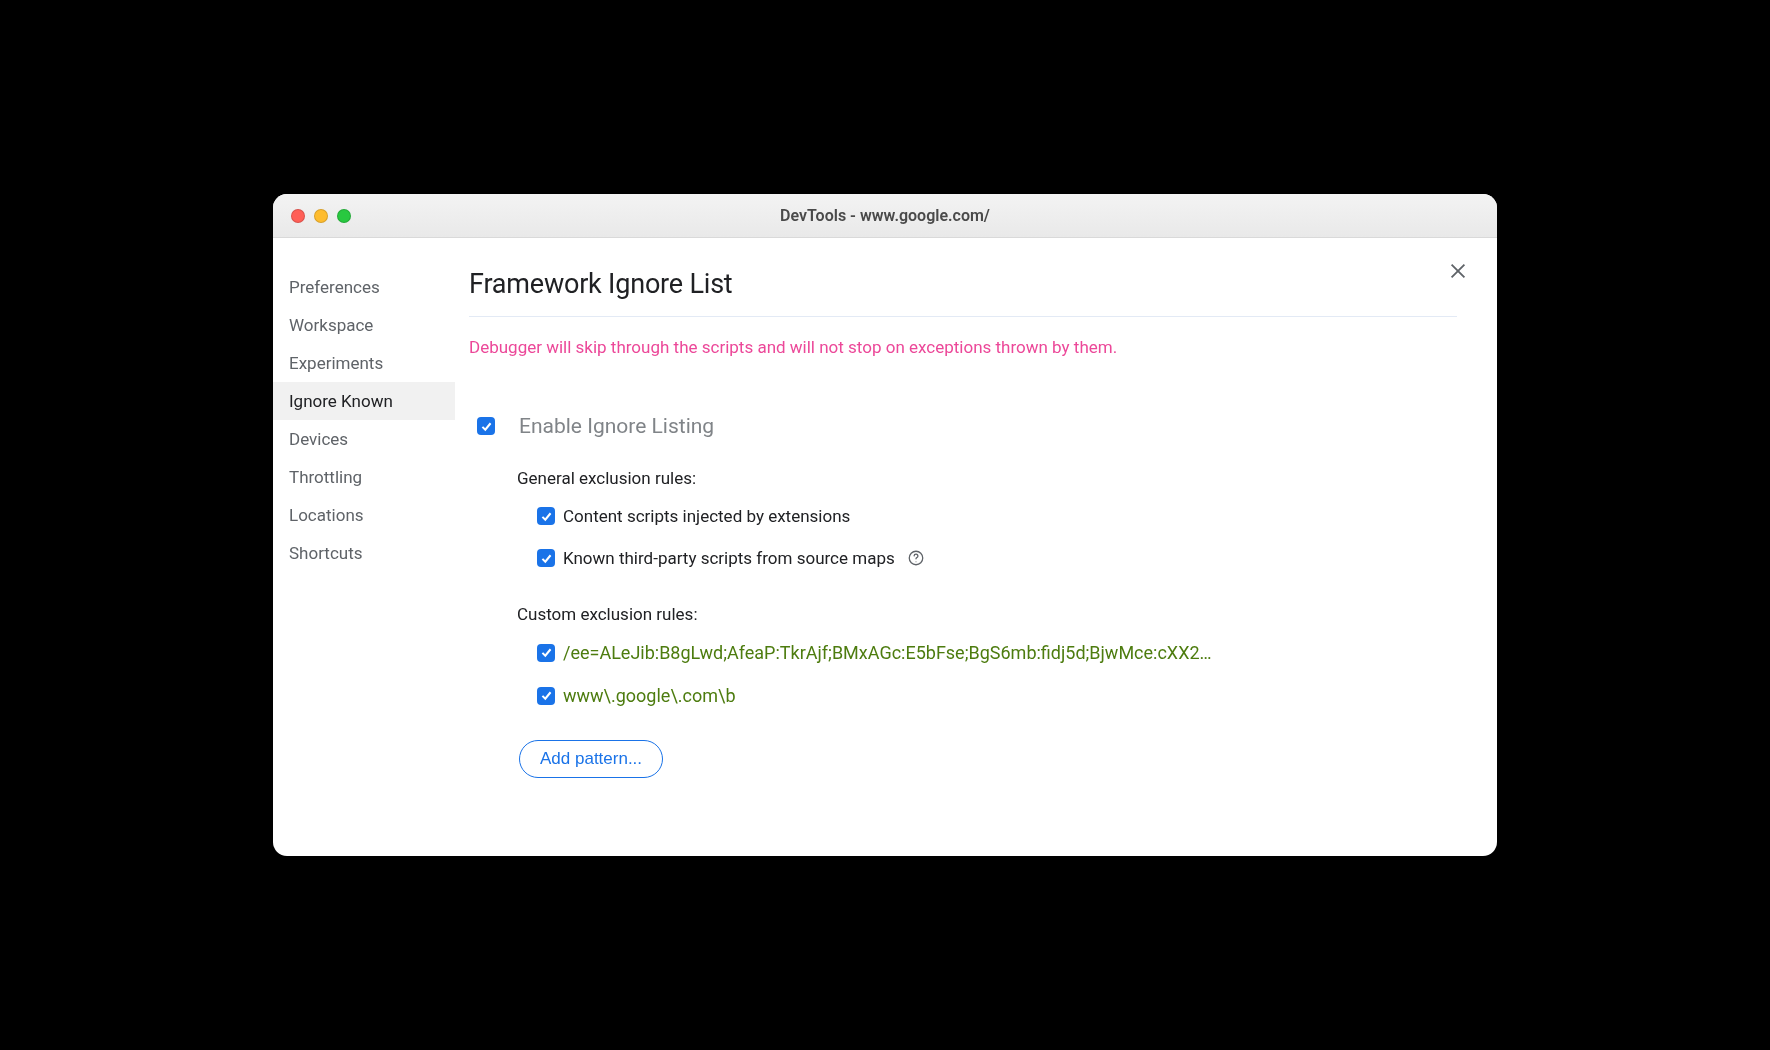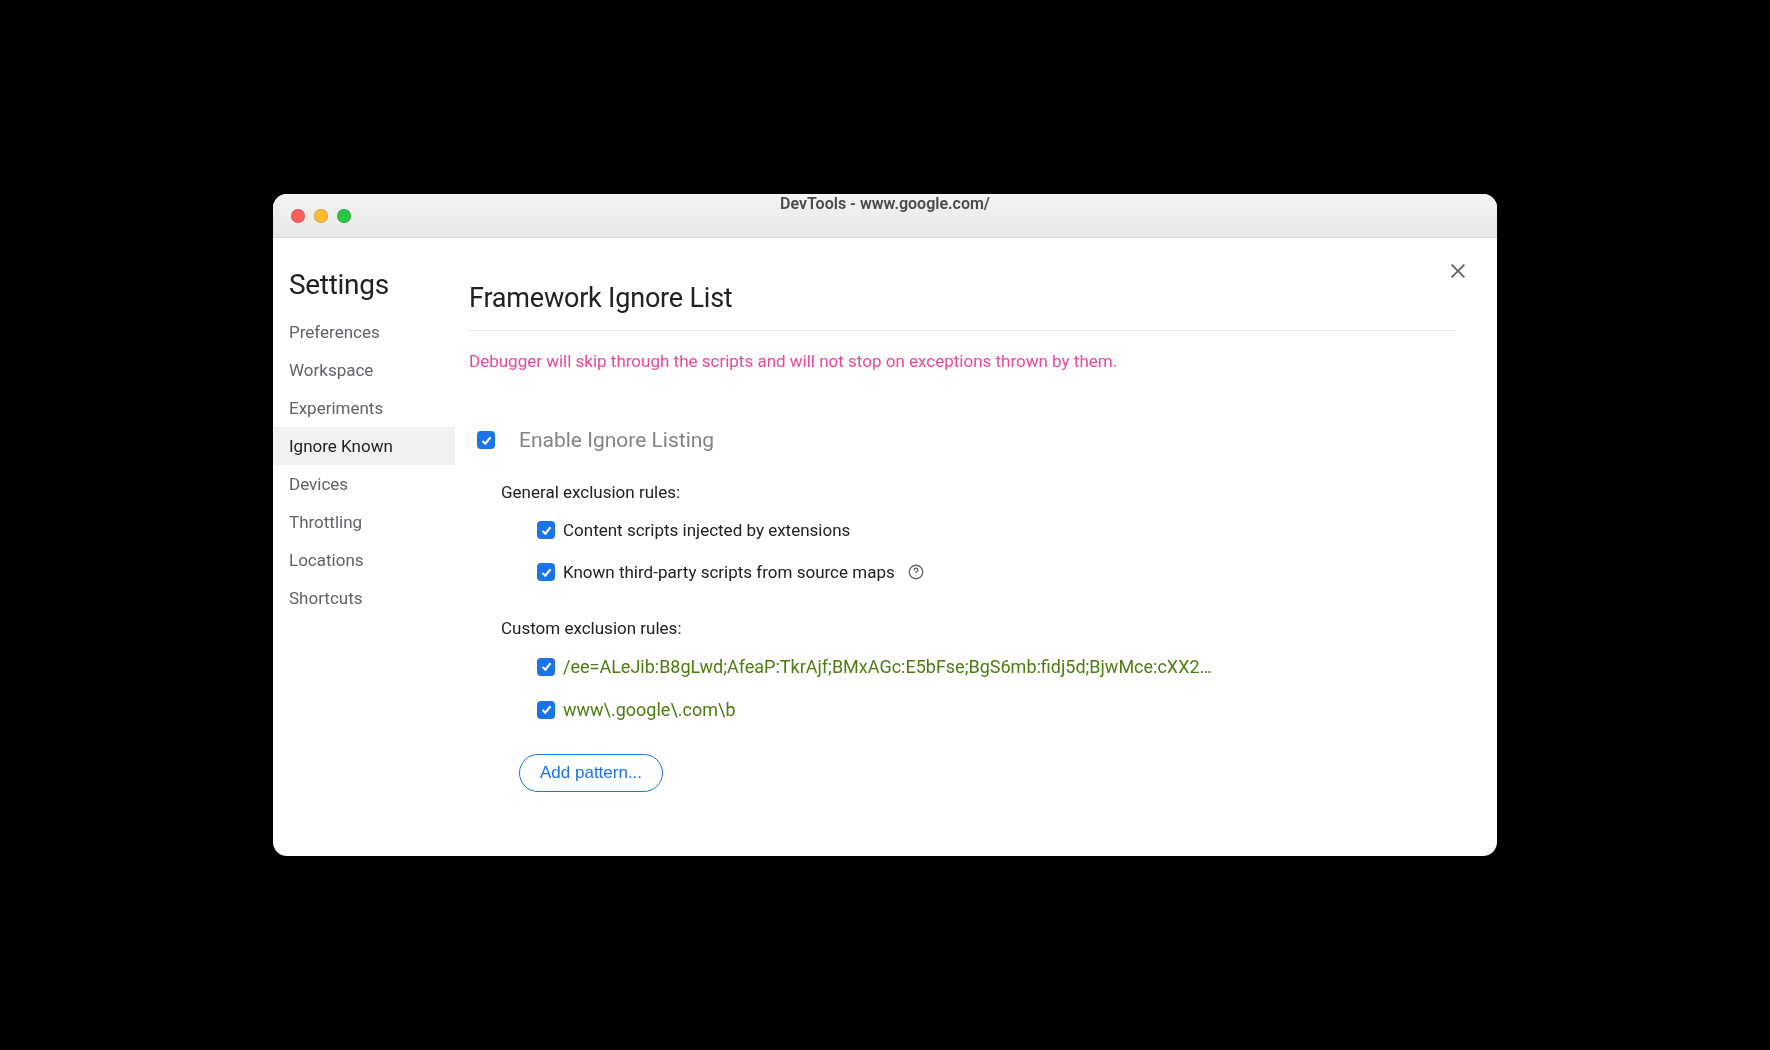--- a/index.html
+++ b/index.html
@@ -24,20 +24,21 @@
       overflow: hidden;
       box-shadow: 0 20px 60px rgba(0,0,0,0.5);
       display: flex;
       flex-direction: column;
     }
     .titlebar {
       height: 44px;
       background: linear-gradient(#f3f3f3, #e9e9e9);
       border-bottom: 1px solid #d9d9d9;
       display: flex;
+      align-items: center;
       position: relative;
       flex-shrink: 0;
     }
     .traffic-lights {
       display: flex;
       gap: 9px;
       position: absolute;
       left: 18px;
       top: 50%;
       transform: translateY(-50%);
@@ -89,21 +90,21 @@
       color: #5f6368;
       padding: 9px 16px;
       cursor: pointer;
     }
     .sidebar-item.active {
       background: #f1f1f1;
       color: #202124;
     }
     .main {
       flex: 1;
-      padding: 44px 40px 30px 14px;
+      padding: 30px 40px 30px 14px;
     }
     .main-heading {
       font-size: 27px;
       font-weight: 400;
       color: #202124;
       padding-bottom: 16px;
       letter-spacing: -0.2px;
     }
     .divider {
       border: none;
@@ -147,21 +148,21 @@
       stroke-width: 2.5;
       fill: none;
     }
     .chk-label {
       font-size: 17px;
       color: #202124;
     }
     .section-label {
       font-size: 17px;
       color: #202124;
-      margin-left: 32px;
+      margin-left: 48px;
       margin-bottom: 18px;
     }
     .rule-row {
       display: flex;
       align-items: center;
       gap: 8px;
       margin-left: 68px;
       margin-bottom: 22px;
     }
     .help-icon {
@@ -210,21 +211,20 @@
   </div>
 
   <div class="content">
     <div class="close-x">
       <svg viewBox="0 0 24 24">
           <path d="M5 5 L19 19 M19 5 L5 19" stroke="currentColor" stroke-width="2" fill="none"></path>
         </svg>
     </div>
 
     <div class="sidebar">
-      <div class="sidebar-title">Settings</div>
       <div class="sidebar-item">Preferences</div>
       <div class="sidebar-item">Workspace</div>
       <div class="sidebar-item">Experiments</div>
       <div class="sidebar-item active">Ignore Known</div>
       <div class="sidebar-item">Devices</div>
       <div class="sidebar-item">Throttling</div>
       <div class="sidebar-item">Locations</div>
       <div class="sidebar-item">Shortcuts</div>
     </div>
 

